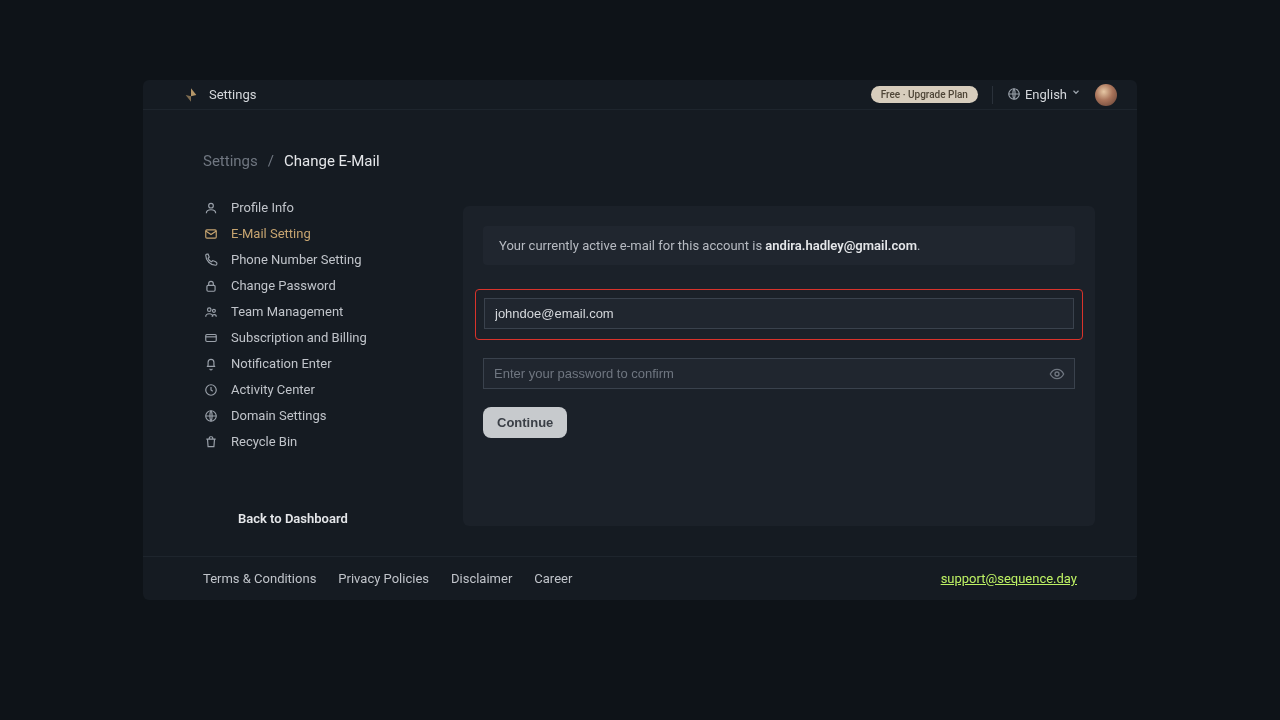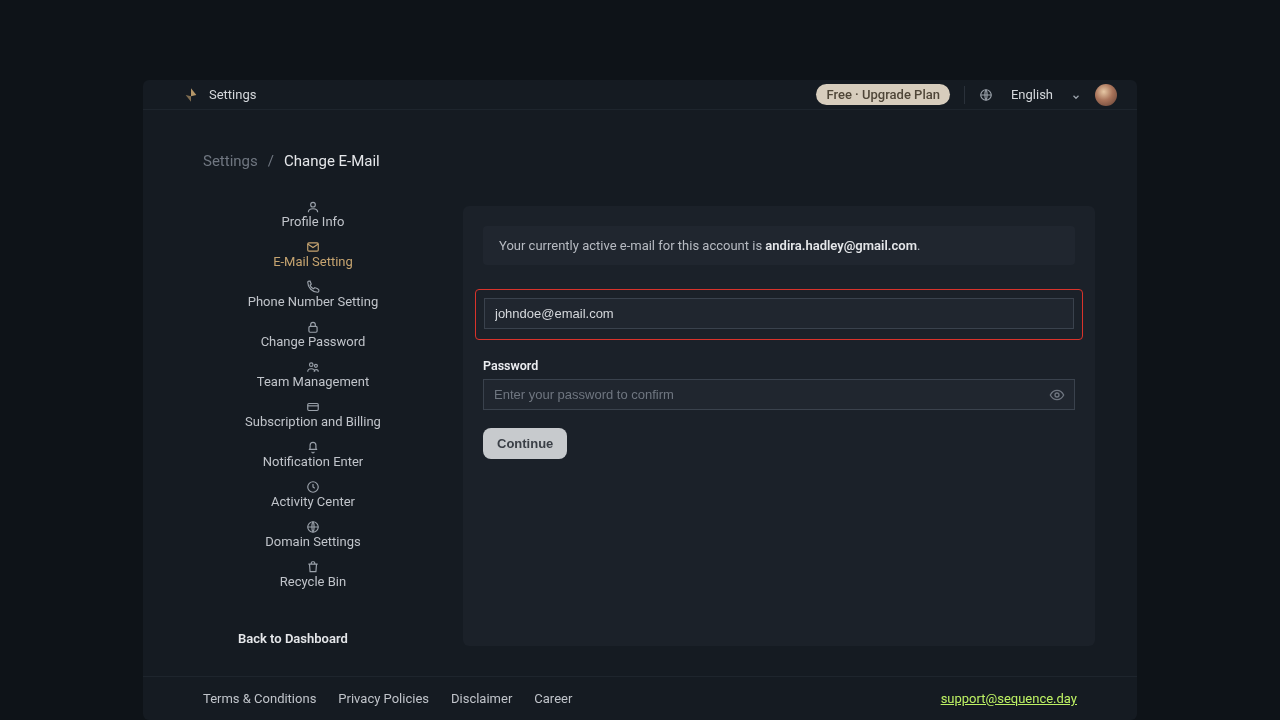--- a/index.html
+++ b/index.html
@@ -46,31 +46,31 @@
   }
   .topbar-right {
     margin-left: auto;
     display: flex;
     align-items: center;
     gap: 14px;
   }
   .upgrade-pill {
     background:#d7cdbd;
     color:#4f4638;
-    font-size: 13px;
+    font-size: 10px;
     padding: 3px 10px;
     border-radius: 999px;
     font-weight: 500;
     cursor:pointer;
   }
   .vertical-sep {
     width:1px; height:18px; background:#2a313a;
   }
   .lang-switch {
-    display:flex; align-items:flex-end; gap:18px;
+    display:flex; align-items:flex-start; gap:4px;
     font-size:13px; color:#d5d8dc; cursor:pointer;
   }
   .globe-icon, .chevron-down-icon { color:#9aa1aa; display:inline-flex; align-items:center; }
   .chevron-down-icon svg { width:10px; height:10px; }
   .avatar {
     width:22px; height:22px; border-radius:50%;
     background: radial-gradient(circle at 40% 35%, #e6c7a4 0%, #a8735a 45%, #5f3d32 100%);
     cursor:pointer;
   }
   .content-row {
@@ -91,31 +91,30 @@
   .breadcrumb .crumb-leaf { color:#e5e7ea; }
 
   
   .sidebar {
     width: 220px;
     flex-shrink:0;
     padding-top: 0px;
   }
   .side-list { list-style:none; display:flex; flex-direction:column; gap: 11px; margin-top: -6px;}
   .side-item {
-    display:flex; align-items:center; 
+    display:flex; align-items:center; gap:12px;
     font-size:13px;
     color:#c0c4ca;
     cursor:pointer;
-    flex-direction:column;
   }
   .side-item .side-icon { width:16px; color:#9aa1aa; display:inline-flex; justify-content:center; }
   .side-item.active { color:#c6a470; }
   .side-item.active .side-icon { color:#c6a470; }
   .back-dash {
-    margin-top: 42px;
+    margin-top: 62px;
     font-size:13px;
     font-weight:600;
     color:#e5e7ea;
     cursor:pointer;
     padding-left:35px;
   }
 
   
   .main-panel {
     flex:1;
@@ -335,21 +334,20 @@
     <section class="main-panel">
       <div class="info-banner">
         <span>Your currently active e-mail for this account is </span><span class="email-strong">andira.hadley@gmail.com</span><span>.</span>
       </div>
 
       <div class="field-group highlighted">
         <input class="text-input" type="text" value="johndoe@email.com" style="">
       </div>
 
       <div class="field-group">
-        <label class="field-label">Password</label>
         <div class="password-wrap">
           <input class="text-input" type="password" placeholder="Enter your password to confirm" style="">
           <span class="eye-btn">
             <svg viewBox="0 0 24 24" width="16" height="16" fill="none" stroke="currentColor" stroke-width="2">
               <path d="M2 12s3.5-7 10-7 10 7 10 7-3.5 7-10 7S2 12 2 12z"></path>
               <circle cx="12" cy="12" r="3"></circle>
             </svg>
           </span>
         </div>
       </div>

